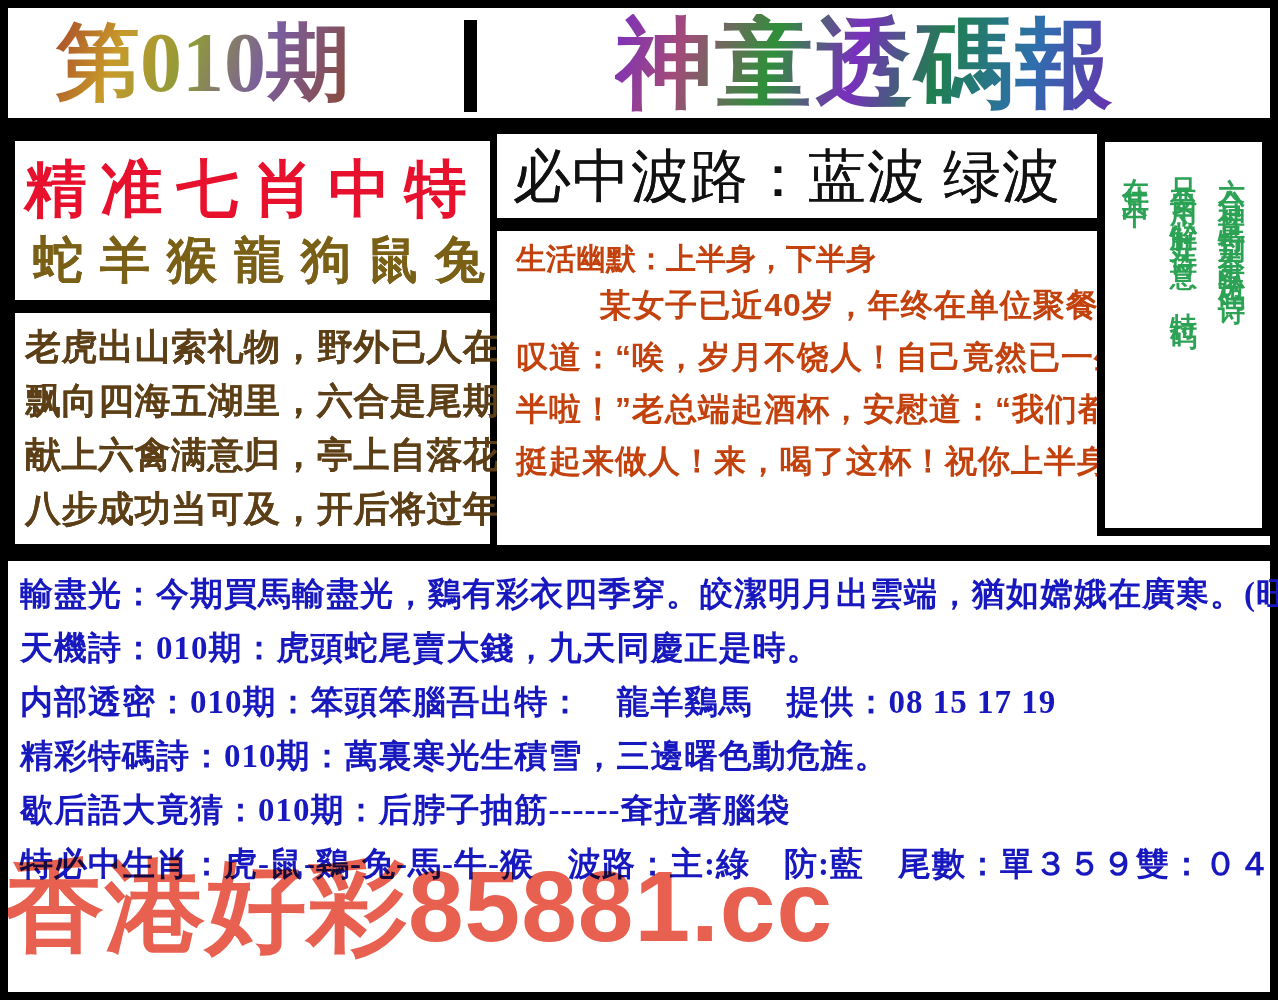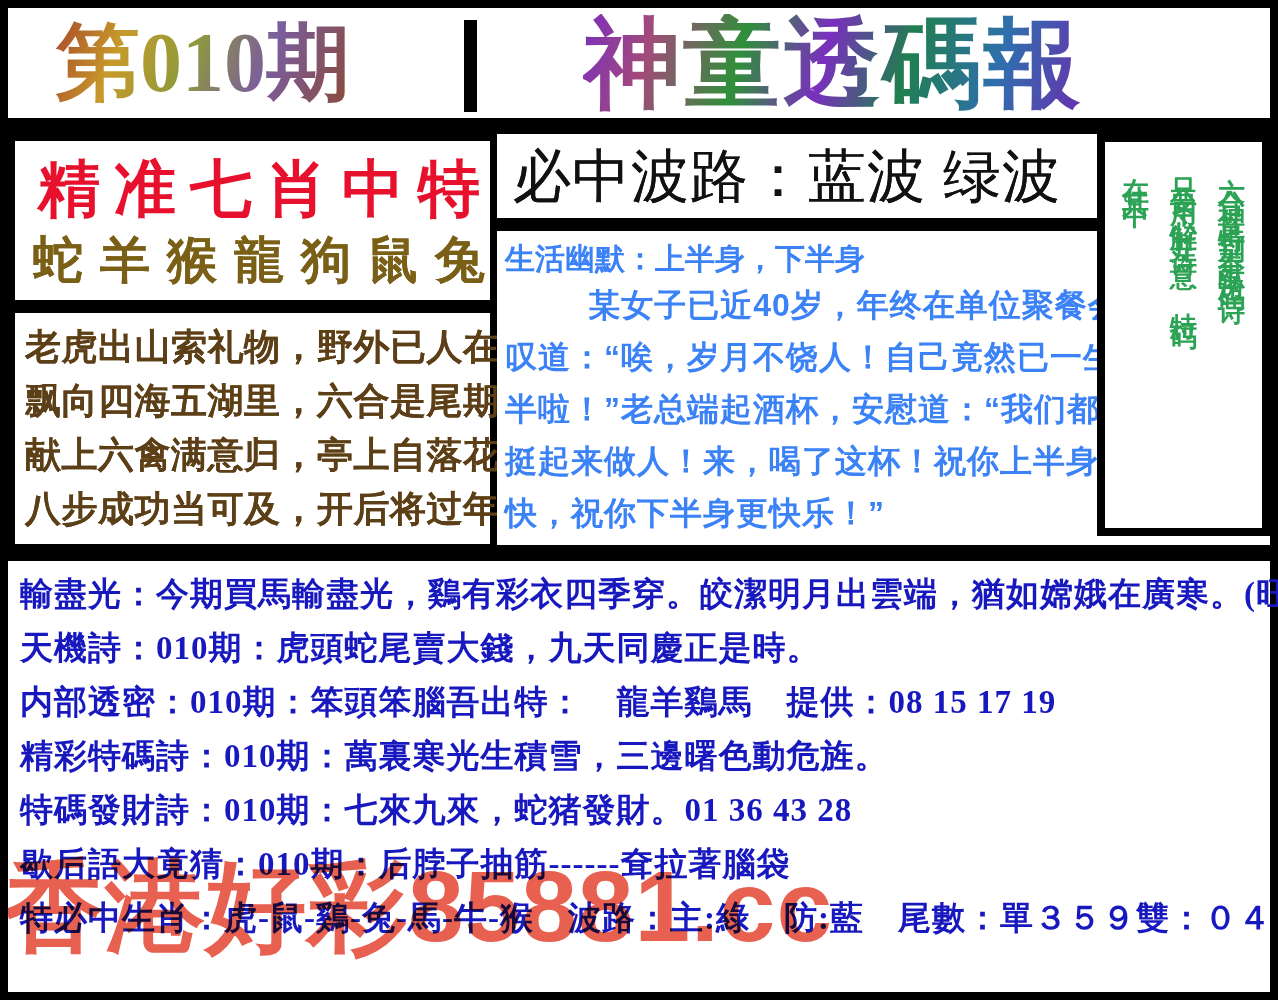--- a/index.html
+++ b/index.html
@@ -15,21 +15,21 @@
   
   .header{position:absolute;top:8px;left:8px;right:8px;height:110px;display:flex;align-items:center;gap:48px;}
   .issue{
     margin-left:48px;
     font-family:"Liberation Serif", serif;
     font-weight:bold;font-size:84px;line-height:1;
     color:#b05a2a;white-space:nowrap;
   }
   .header-divider{width:13px;height:92px;background:#000;margin-left:66px;margin-top:6px;}
   .brand{
-    margin-left:58px;
+    margin-left:90px;
     font-weight:bold;font-size:98px;line-height:1;
     color:#3a7a4a;white-space:nowrap;letter-spacing:2px;
   }
   @supports ((-webkit-background-clip:text) or (background-clip:text)){
     .issue{
       background-image:linear-gradient(110deg,#a94b2a 0%,#c79a2a 22%,#8f9a3a 45%,#7a5d9e 70%,#8a4a3a 100%);
       -webkit-background-clip:text;background-clip:text;color:transparent;
     }
     .brand{
       background-image:linear-gradient(105deg,#7a2fbe 0%,#a34a7a 14%,#2f8f3a 32%,#7a2fbe 48%,#1f7f4e 64%,#2f6fae 82%,#6a2fae 100%);
@@ -50,44 +50,44 @@
   }
   .hr-bar{position:absolute;left:0;width:1278px;height:16px;background:#000;}
   .bar-top{top:118px;}
   .bar-mid{top:545px;}
   
   .left-panel{
     position:absolute;left:8px;top:134px;width:489px;height:417px;
     border:7px solid #000;box-sizing:border-box;background:#fff;
   }
   .lp-title{
-    margin:10px 0 0 23px;
+    margin:10px 0 0 0;
     font-weight:bold;font-size:62px;line-height:75px;
-    letter-spacing:14px;color:#e8112d;white-space:nowrap;
+    letter-spacing:14px;color:#e8112d;white-space:nowrap;text-align:center;
   }
   .zodiac{
     margin:4px 12px 0 18px;
     font-weight:bold;font-size:50px;line-height:60px;
     letter-spacing:17px;color:#7a5f16;white-space:nowrap;
   }
   .lp-divider{margin-top:10px;height:13px;background:#000;}
   .verse{
     margin:13px 0 0 10px;
     font-weight:bold;font-size:36px;line-height:41px;
     color:#5c3f16;white-space:nowrap;letter-spacing:0.5px;
   }
   
   .mid-panel{position:absolute;left:497px;top:134px;width:600px;height:417px;background:#fff;}
   .mp-header{height:84px;border-bottom:13px solid #000;display:flex;align-items:center;}
   .mp-header-text{
     padding-left:16px;
     font-weight:normal;font-size:58px;line-height:1;
     color:#111;white-space:nowrap;letter-spacing:1px;
   }
-  .mp-joke{padding:8px 10px 0 8px;color:#3b82f6;}
+  .mp-joke{padding:8px 10px 0 19px;color:#c2410c;}
   .joke-title{font-weight:bold;font-size:30px;line-height:40px;white-space:nowrap;}
   .joke-line{font-weight:bold;font-size:32px;line-height:52px;white-space:nowrap;letter-spacing:1px;}
   .joke-line.first{text-indent:2.6em;}
   
   .right-panel{
     position:absolute;left:1097px;top:134px;width:173px;height:402px;
     border:8px solid #000;box-sizing:border-box;background:#fff;
     display:flex;flex-direction:row-reverse;justify-content:center;
     gap:12px;padding-top:14px;
   }
@@ -137,37 +137,35 @@
   <div class="mid-panel">
     <div class="mp-header">
       <span class="mp-header-text">必中波路：蓝波 绿波</span>
     </div>
     <div class="mp-joke">
       <div class="joke-title">生活幽默：上半身，下半身</div>
       <div class="joke-line first">某女子已近40岁，年终在单位聚餐会上感</div>
       <div class="joke-line">叹道：“唉，岁月不饶人！自己竟然已一生过</div>
       <div class="joke-line">半啦！”老总端起酒杯，安慰道：“我们都要</div>
       <div class="joke-line">挺起来做人！来，喝了这杯！祝你上半身愉</div>
-      <div class="joke-line">快，祝你下半身更快乐！”</div>
     </div>
   </div>
 
   <div class="right-panel">
     <div class="rp-col">六合神童特别奉献透码诗</div>
     <div class="rp-col">只要用心解开诗意，特码</div>
     <div class="rp-col">在其中。</div>
   </div>
 
   <div class="hr-bar bar-mid"></div>
 
   <div class="bottom">
     <div class="b-line">輸盡光：今期買馬輸盡光，鷄有彩衣四季穿。皎潔明月出雲端，猶如嫦娥在廣寒。(旺)</div>
     <div class="b-line">天機詩：010期：虎頭蛇尾賣大錢，九天同慶正是時。</div>
     <div class="b-line">内部透密：010期：笨頭笨腦吾出特：　龍羊鷄馬　提供：08 15 17 19</div>
     <div class="b-line">精彩特碼詩：010期：萬裏寒光生積雪，三邊曙色動危旌。</div>
-    <div class="b-line">特碼發財詩：010期：七來九來，蛇猪發財。01 36 43 28</div>
     <div class="b-line">歇后語大竟猜：010期：后脖子抽筋------耷拉著腦袋</div>
     <div class="b-line">特必中生肖：虎-鼠-鷄-兔-馬-牛-猴　波路：主:綠　防:藍　尾數：單３５９雙：０４６</div>
   </div>
 
   <div class="watermark">香港好彩85881.cc</div>
 
 </div>
 
 </body></html>

